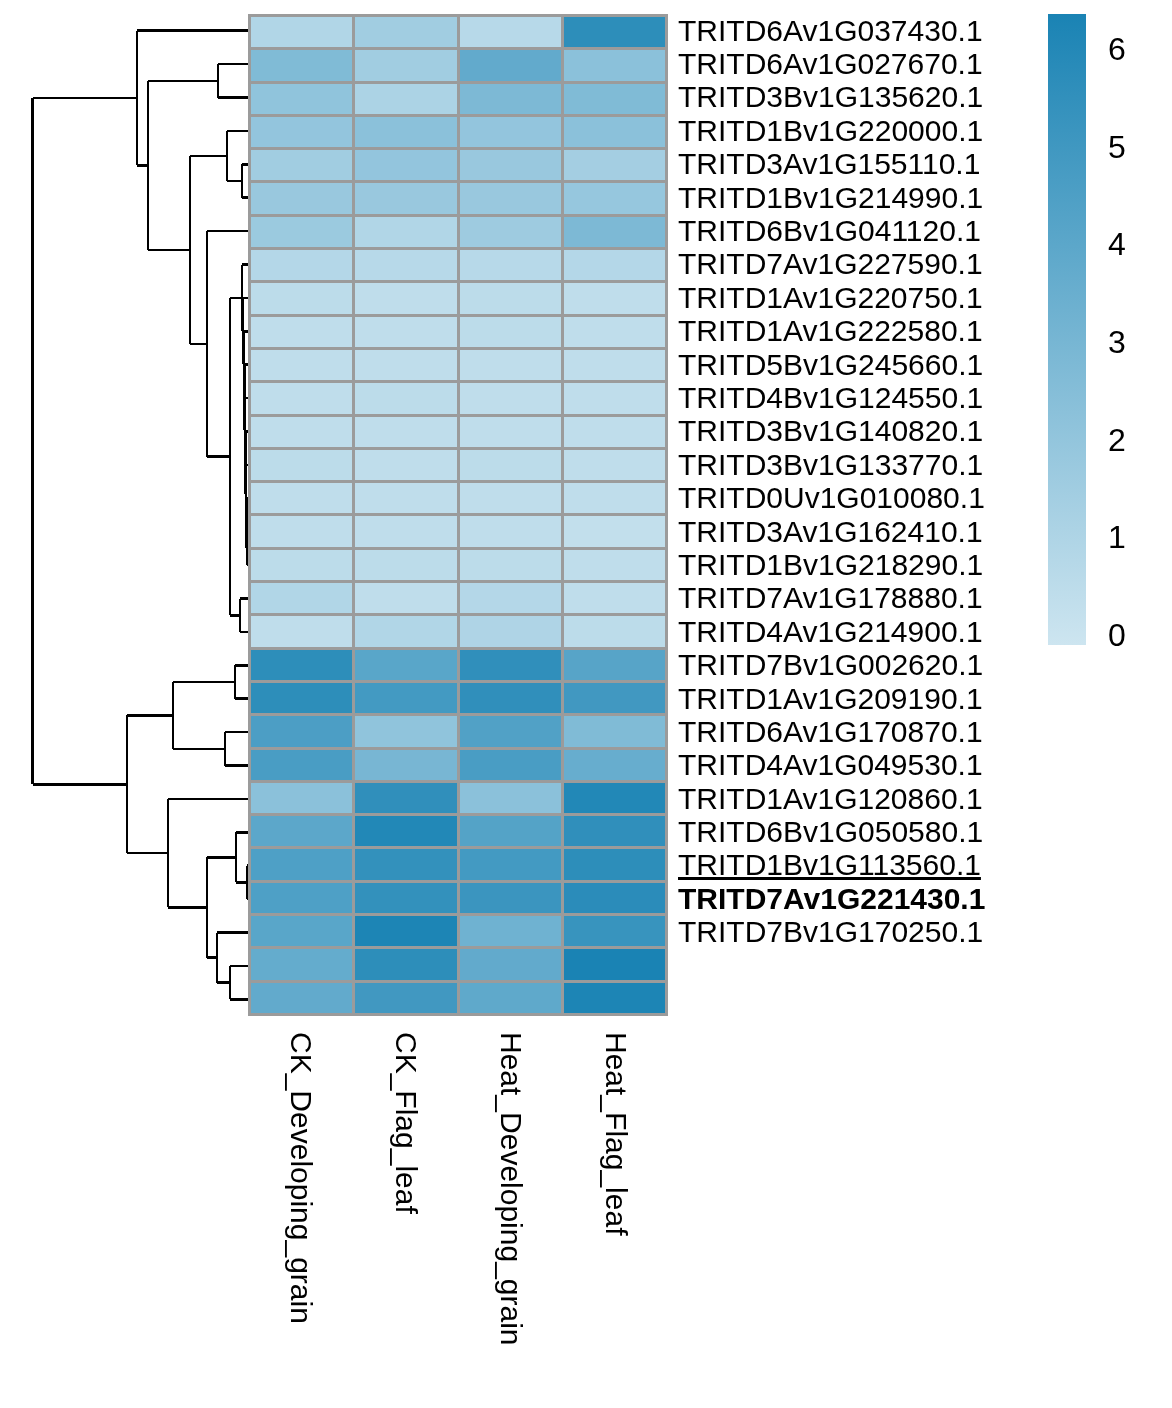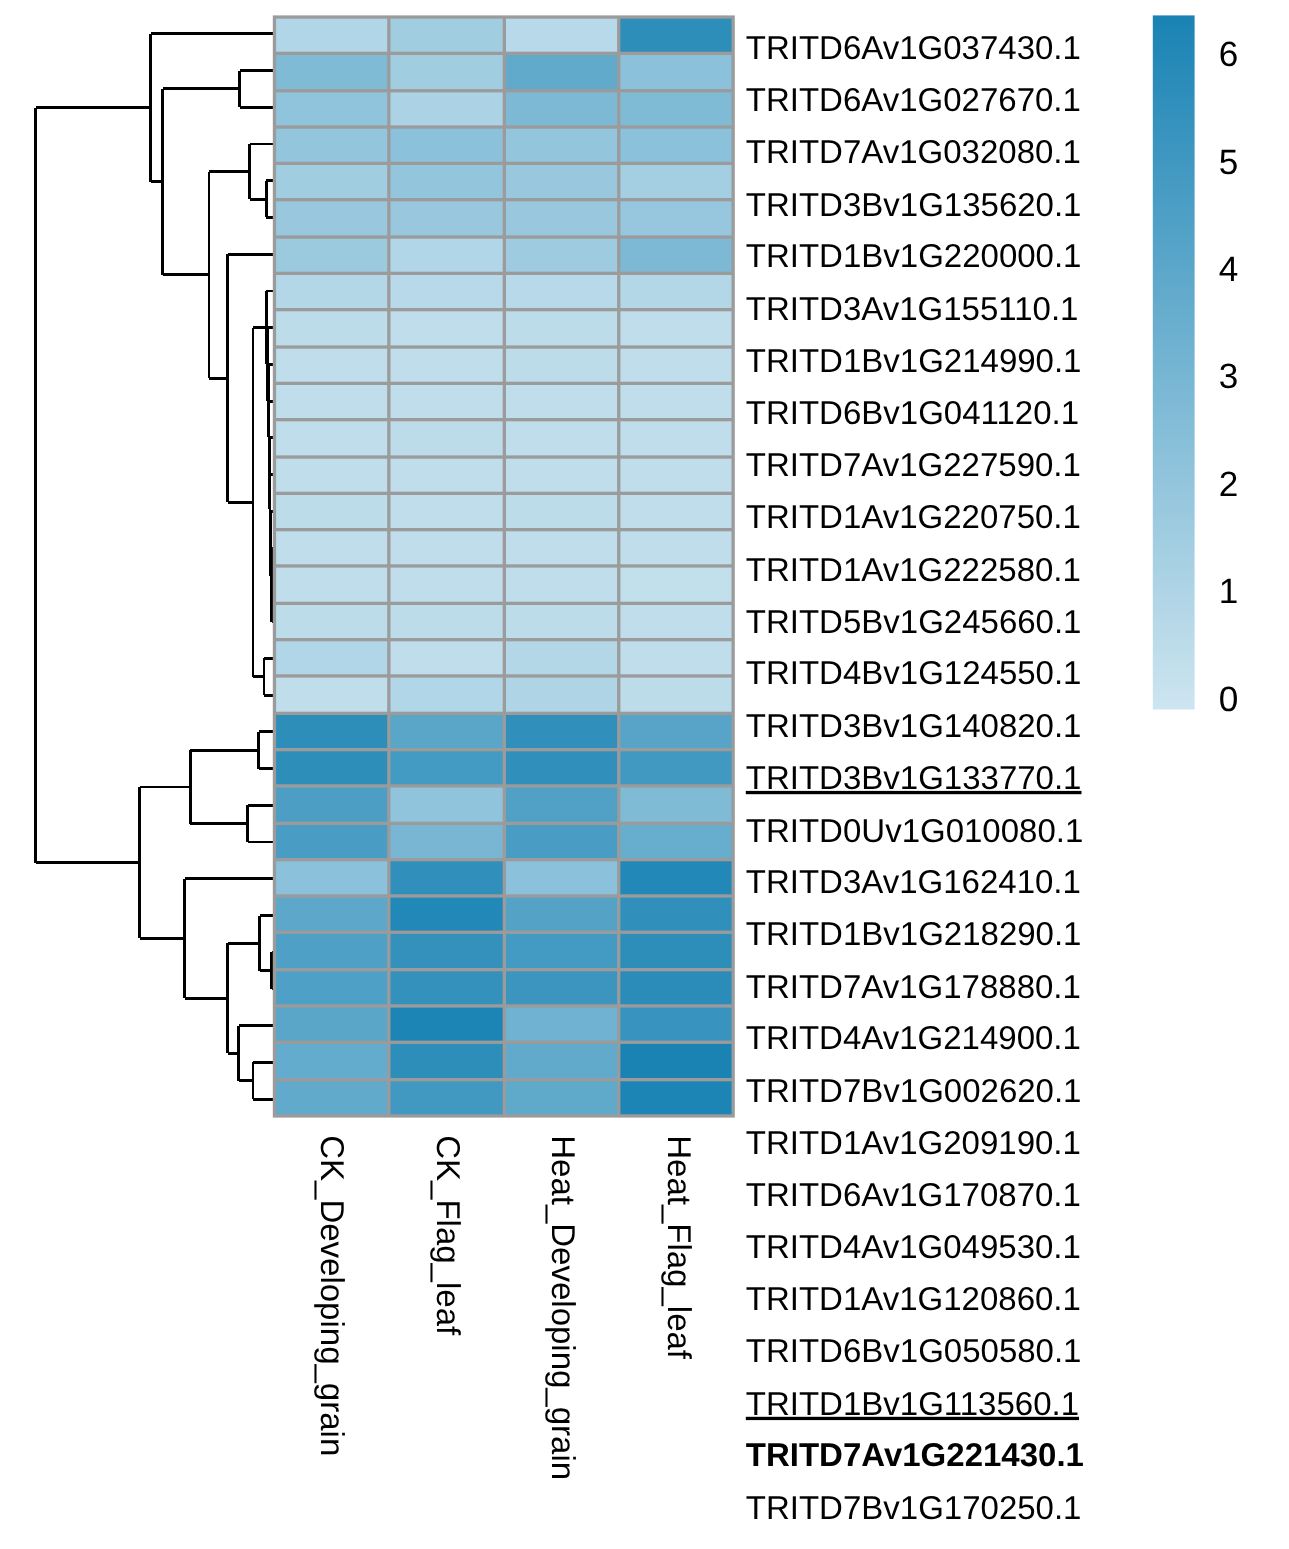--- a/index.html
+++ b/index.html
@@ -16,21 +16,20 @@
     display:grid;
     grid-template-columns:repeat(4,1fr);
     box-sizing:border-box;
   }
   .hm-cell{width:100%;height:100%;}
   #rowlabels{position:absolute;display:flex;flex-direction:column;}
   .row-label{
     display:flex;align-items:center;
     font-size:30px;color:#000;white-space:nowrap;
     letter-spacing:0px;
-    margin-top:14px;
   }
   .col-label{
     position:absolute;
     transform-origin:0 0;
     transform:rotate(90deg);
     font-size:30px;color:#000;white-space:nowrap;
     line-height:36px;
   }
   #legendbar{position:absolute;}
   .legend-tick{
@@ -250,33 +249,32 @@
       <div class="hm-cell" title="TRITD7Av1G221430.1 / Heat_Developing_grain = 3.9" style="background: rgb(98, 170, 204);"></div>
       <div class="hm-cell" title="TRITD7Av1G221430.1 / Heat_Flag_leaf = 6.5" style="background: rgb(26, 131, 180);"></div>
       <div class="hm-cell" title="TRITD7Bv1G170250.1 / CK_Developing_grain = 3.9" style="background: rgb(98, 170, 204);"></div>
       <div class="hm-cell" title="TRITD7Bv1G170250.1 / CK_Flag_leaf = 5.1" style="background: rgb(65, 152, 193);"></div>
       <div class="hm-cell" title="TRITD7Bv1G170250.1 / Heat_Developing_grain = 4" style="background: rgb(95, 169, 203);"></div>
       <div class="hm-cell" title="TRITD7Bv1G170250.1 / Heat_Flag_leaf = 6.4" style="background: rgb(29, 133, 181);"></div>
     </div>
   <div id="rowlabels" style="left: 678px; top: 14px;">
       <div class="row-label" style="height: 33.4px;">TRITD6Av1G037430.1</div>
       <div class="row-label" style="height: 33.4px;">TRITD6Av1G027670.1</div>
-      <div class="row-label" style="height: 33.4px;">TRITD7Av1G032080.1</div>
       <div class="row-label" style="height: 33.4px;">TRITD3Bv1G135620.1</div>
       <div class="row-label" style="height: 33.4px;">TRITD1Bv1G220000.1</div>
       <div class="row-label" style="height: 33.4px; text-align: right;">TRITD3Av1G155110.1</div>
       <div class="row-label" style="height: 33.4px;">TRITD1Bv1G214990.1</div>
       <div class="row-label" style="height: 33.4px;">TRITD6Bv1G041120.1</div>
       <div class="row-label" style="height: 33.4px;">TRITD7Av1G227590.1</div>
       <div class="row-label" style="height: 33.4px;">TRITD1Av1G220750.1</div>
       <div class="row-label" style="height: 33.4px;">TRITD1Av1G222580.1</div>
       <div class="row-label" style="height: 33.4px;">TRITD5Bv1G245660.1</div>
       <div class="row-label" style="height: 33.4px;">TRITD4Bv1G124550.1</div>
       <div class="row-label" style="height: 33.4px;">TRITD3Bv1G140820.1</div>
-      <div class="row-label" style="height: 33.4px; text-decoration: underline;">TRITD3Bv1G133770.1</div>
+      <div class="row-label" style="height: 33.4px;">TRITD3Bv1G133770.1</div>
       <div class="row-label" style="height: 33.4px;">TRITD0Uv1G010080.1</div>
       <div class="row-label" style="height: 33.4px;">TRITD3Av1G162410.1</div>
       <div class="row-label" style="height: 33.4px;">TRITD1Bv1G218290.1</div>
       <div class="row-label" style="height: 33.4px;">TRITD7Av1G178880.1</div>
       <div class="row-label" style="height: 33.4px;">TRITD4Av1G214900.1</div>
       <div class="row-label" style="height: 33.4px;">TRITD7Bv1G002620.1</div>
       <div class="row-label" style="height: 33.4px;">TRITD1Av1G209190.1</div>
       <div class="row-label" style="height: 33.4px;">TRITD6Av1G170870.1</div>
       <div class="row-label" style="height: 33.4px;">TRITD4Av1G049530.1</div>
       <div class="row-label" style="height: 33.4px;">TRITD1Av1G120860.1</div>

